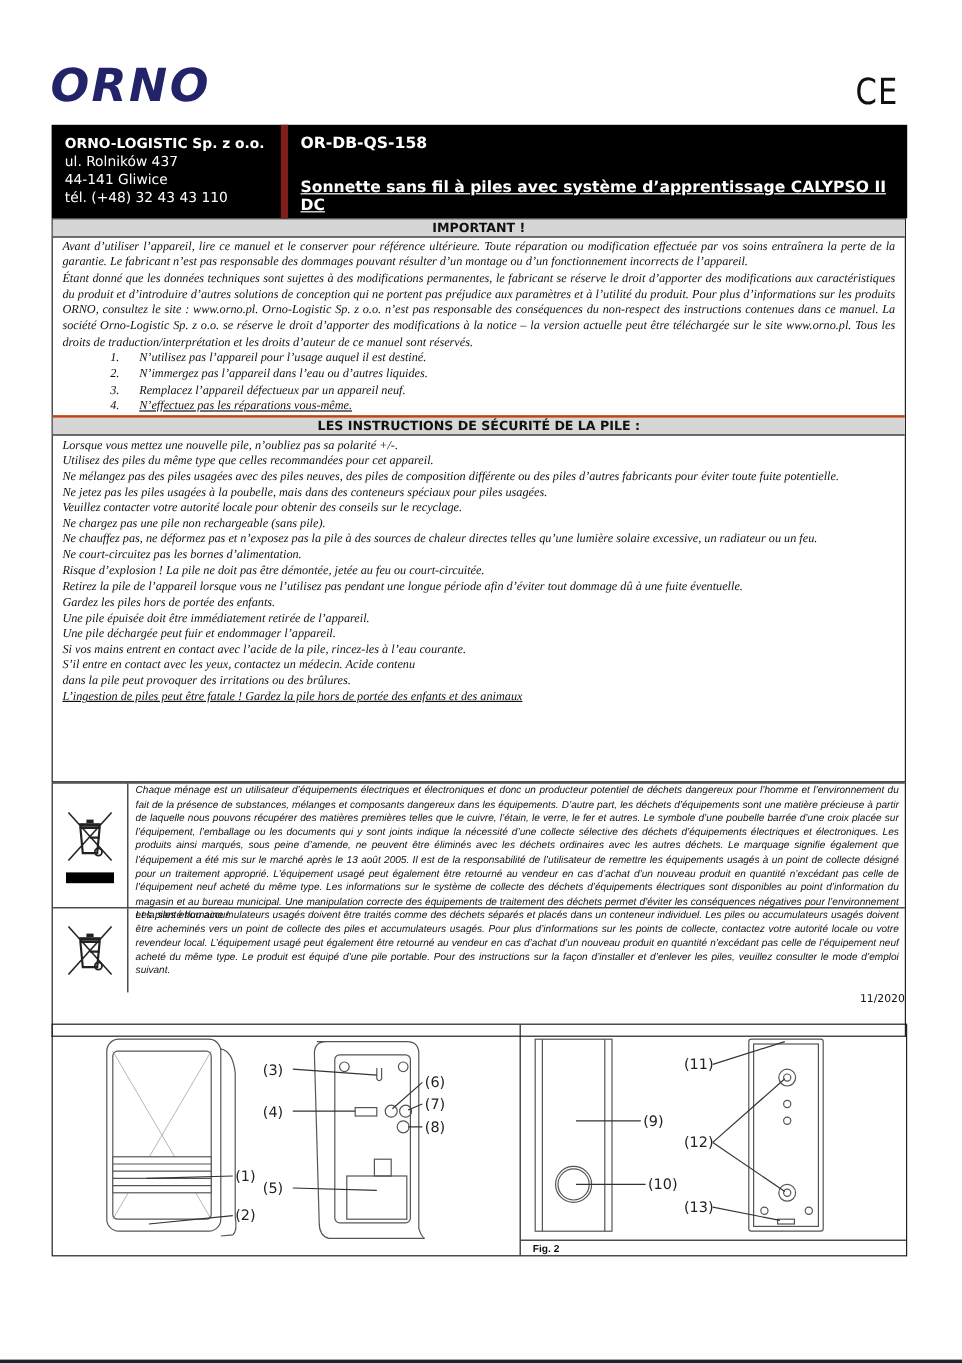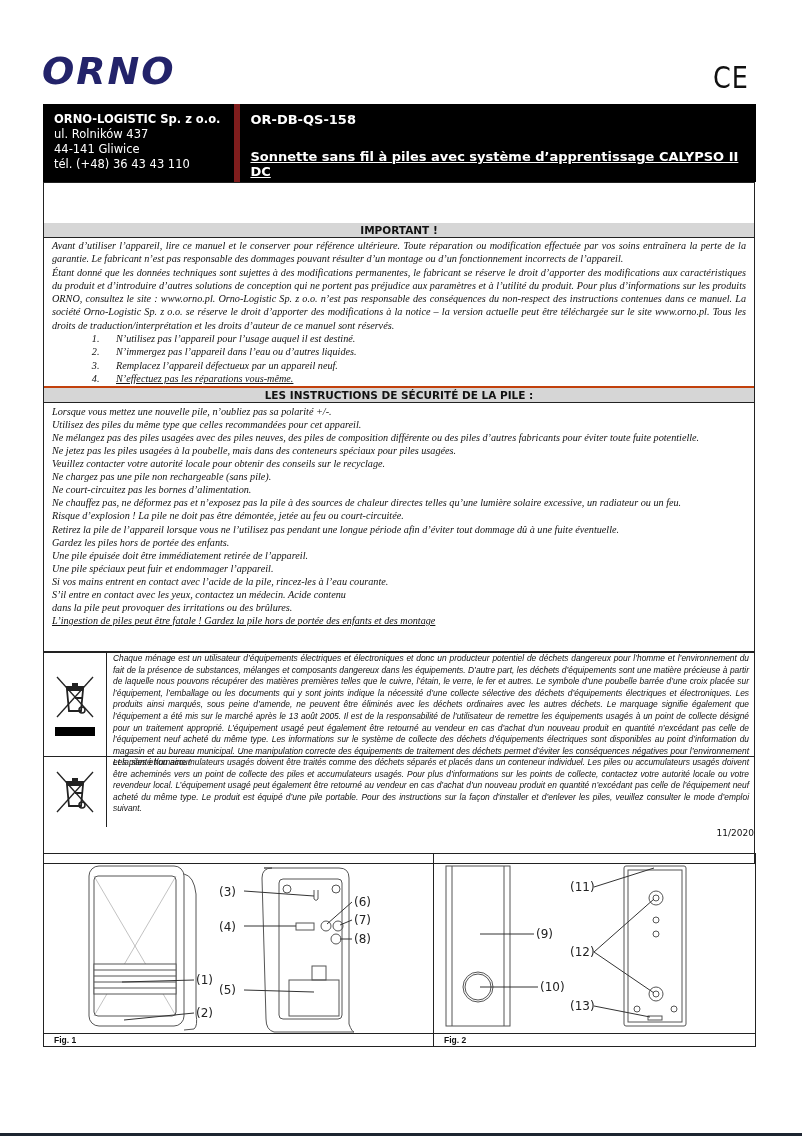--- a/index.html
+++ b/index.html
@@ -5,21 +5,21 @@
   html, body { margin: 0; padding: 0; background: #ffffff; }
   body { width: 802px; height: 1136px; position: relative; overflow: hidden; font-family: "Liberation Sans", sans-serif; color: #111; }
   .logo { position: absolute; left: 40px; top: 50px; width: 156px; height: 40px; }
   .ce { position: absolute; left: 713px; top: 60px; font-family: "DejaVu Sans", sans-serif; font-size: 30px; letter-spacing: 1px; color: #111; transform: scaleX(0.85); transform-origin: left; }
   .hdr { position: absolute; left: 43px; top: 104px; width: 713px; height: 78px; background: #000; color: #fff; display: flex; }
   .hdr-left { width: 200px; border-right: 6px solid #7f1d1d; padding: 8px 0 0 11px; box-sizing: border-box; font-family: "DejaVu Sans", sans-serif; font-size: 11.5px; line-height: 15px; }
   .hdr-left .b { font-weight: bold; }
   .hdr-right { padding: 8px 0 0 10px; font-family: "DejaVu Sans", sans-serif; font-weight: bold; font-size: 13px; }
   .hdr-right .title { margin-top: 22px; text-decoration: underline; }
   .box { position: absolute; left: 43px; width: 712px; border: 1px solid #222; box-sizing: border-box; }
-  .sec-head { background: #d6d6d6; text-align: center; font-family: "DejaVu Sans", sans-serif; font-weight: bold; font-size: 10.5px; height: 14px; line-height: 14px; border-bottom: 1px solid #222; margin-top: 40px; }
+  .sec-head { background: #d6d6d6; text-align: center; font-family: "DejaVu Sans", sans-serif; font-weight: bold; font-size: 10.5px; height: 14px; line-height: 14px; border-bottom: 1px solid #222; }
   .txt { font-family: Liberation Serif, serif; font-style: italic; font-size: 10.2px; line-height: 13.3px; padding: 0 8px; text-align: justify; }
   .txt p { margin: 0; }
   .txt ol { margin: 0; padding-left: 50px; }
   .txt ol li { padding-left: 14px; line-height: 13.4px; }
   .safety p { margin: 0; line-height: 13.1px; }
   .weee-row { display: flex; border-top: 1px solid #222; }
   .weee-icon { width: 62px; border-right: 1px solid #222; display: flex; flex-direction: column; align-items: center; justify-content: center; }
   .weee-txt { flex: 1; font-style: italic; font-size: 8.4px; line-height: 11.6px; padding: 0 5px 0 6px; text-align: justify; }
   .date { position: absolute; right: 48px; top: 828px; font-family: "DejaVu Sans", sans-serif; font-size: 9px; }
   .figs { position: absolute; left: 43px; top: 853px; width: 713px; height: 194px; border: 1px solid #222; box-sizing: border-box; display: flex; }
@@ -35,21 +35,21 @@
 <svg class="logo" viewBox="0 0 156 40" width="156" height="40">
   <text x="2" y="34" font-family="DejaVu Sans, sans-serif" font-weight="bold" font-style="italic" font-size="38" fill="#23236a" letter-spacing="2">ORNO</text>
 </svg>
 <div class="ce">CE</div>
 
 <div class="hdr">
   <div class="hdr-left">
     <div class="b">ORNO-LOGISTIC Sp. z o.o.</div>
     <div>ul. Rolników 437</div>
     <div>44-141 Gliwice</div>
-    <div>tél. (+48) 36 43 43 110</div>
+    <div>tél. (+48) 32 43 43 110</div>
   </div>
   <div class="hdr-right">
     <div>OR-DB-QS-158</div>
     <div class="title">Sonnette sans fil à piles avec système d’apprentissage CALYPSO II DC</div>
   </div>
 </div>
 
 <div class="box" style="top:182px; height:470px;">
   <div class="sec-head">IMPORTANT !</div>
   <div class="txt" style="padding-top:1px;">
@@ -63,31 +63,31 @@
     </ol>
   </div>
   <div class="sec-head" style="border-top:2px solid #c2410c; margin-top:0;">LES INSTRUCTIONS DE SÉCURITÉ DE LA PILE :</div>
   <div class="txt safety" style="text-align:left; padding-top:2px;">
     <p>Lorsque vous mettez une nouvelle pile, n’oubliez pas sa polarité +/-.</p>
     <p>Utilisez des piles du même type que celles recommandées pour cet appareil.</p>
     <p>Ne mélangez pas des piles usagées avec des piles neuves, des piles de composition différente ou des piles d’autres fabricants pour éviter toute fuite potentielle.</p>
     <p>Ne jetez pas les piles usagées à la poubelle, mais dans des conteneurs spéciaux pour piles usagées.</p>
     <p>Veuillez contacter votre autorité locale pour obtenir des conseils sur le recyclage.</p>
     <p>Ne chargez pas une pile non rechargeable (sans pile).</p>
+    <p>Ne chauffez pas, ne déformez pas et n’exposez pas la pile à des sources de chaleur directes telles qu’une lumière solaire excessive, un radiateur ou un feu.</p>
     <p>Ne court-circuitez pas les bornes d’alimentation.</p>
-    <p>Ne chauffez pas, ne déformez pas et n’exposez pas la pile à des sources de chaleur directes telles qu’une lumière solaire excessive, un radiateur ou un feu.</p>
     <p>Risque d’explosion ! La pile ne doit pas être démontée, jetée au feu ou court-circuitée.</p>
     <p>Retirez la pile de l’appareil lorsque vous ne l’utilisez pas pendant une longue période afin d’éviter tout dommage dû à une fuite éventuelle.</p>
     <p>Gardez les piles hors de portée des enfants.</p>
     <p>Une pile épuisée doit être immédiatement retirée de l’appareil.</p>
-    <p>Une pile spéciaux peut fuir et endommager l’appareil.</p>
+    <p>Une pile déchargée peut fuir et endommager l’appareil.</p>
     <p>Si vos mains entrent en contact avec l’acide de la pile, rincez-les à l’eau courante.</p>
     <p>S’il entre en contact avec les yeux, contactez un médecin. Acide contenu</p>
     <p>dans la pile peut provoquer des irritations ou des brûlures.</p>
-    <p style="text-decoration: underline;">L’ingestion de piles peut être fatale ! Gardez la pile hors de portée des enfants et des montage</p>
+    <p style="text-decoration: underline;">L’ingestion de piles peut être fatale ! Gardez la pile hors de portée des enfants et des animaux</p>
   </div>
 </div>
 
 <div class="box" style="top:652px; height:212px; border-top:none;">
   <div class="weee-row" style="height:103px;">
     <div class="weee-icon">
       <svg width="44" height="48" viewBox="0 0 44 48">
         <line x1="4" y1="4" x2="40" y2="44" stroke="#222" stroke-width="1.3"></line>
         <line x1="40" y1="4" x2="4" y2="44" stroke="#222" stroke-width="1.3"></line>
         <rect x="13" y="13" width="18" height="3" fill="#222"></rect>
@@ -158,21 +158,20 @@
         <text x="152" y="130">(1)</text>
         <text x="152" y="163">(2)</text>
         <text x="175" y="42">(3)</text>
         <text x="175" y="77">(4)</text>
         <text x="175" y="140">(5)</text>
         <text x="310" y="52">(6)</text>
         <text x="310" y="70">(7)</text>
         <text x="310" y="89">(8)</text>
       </g>
     </svg>
-    <div class="fig-cap">Fig. 1</div>
   </div>
   <div class="fig" style="flex:1;">
     <svg width="322" height="180" viewBox="0 0 322 180">
       <g fill="none" stroke="#555" stroke-width="1">
         <rect x="12" y="12" width="64" height="160"></rect>
         <line x1="18" y1="12" x2="18" y2="172"></line>
         <line x1="70" y1="12" x2="70" y2="172"></line>
         <circle cx="44" cy="133" r="15"></circle>
         <circle cx="44" cy="133" r="13"></circle>
         <line x1="46" y1="80" x2="100" y2="80" stroke="#333"></line>

